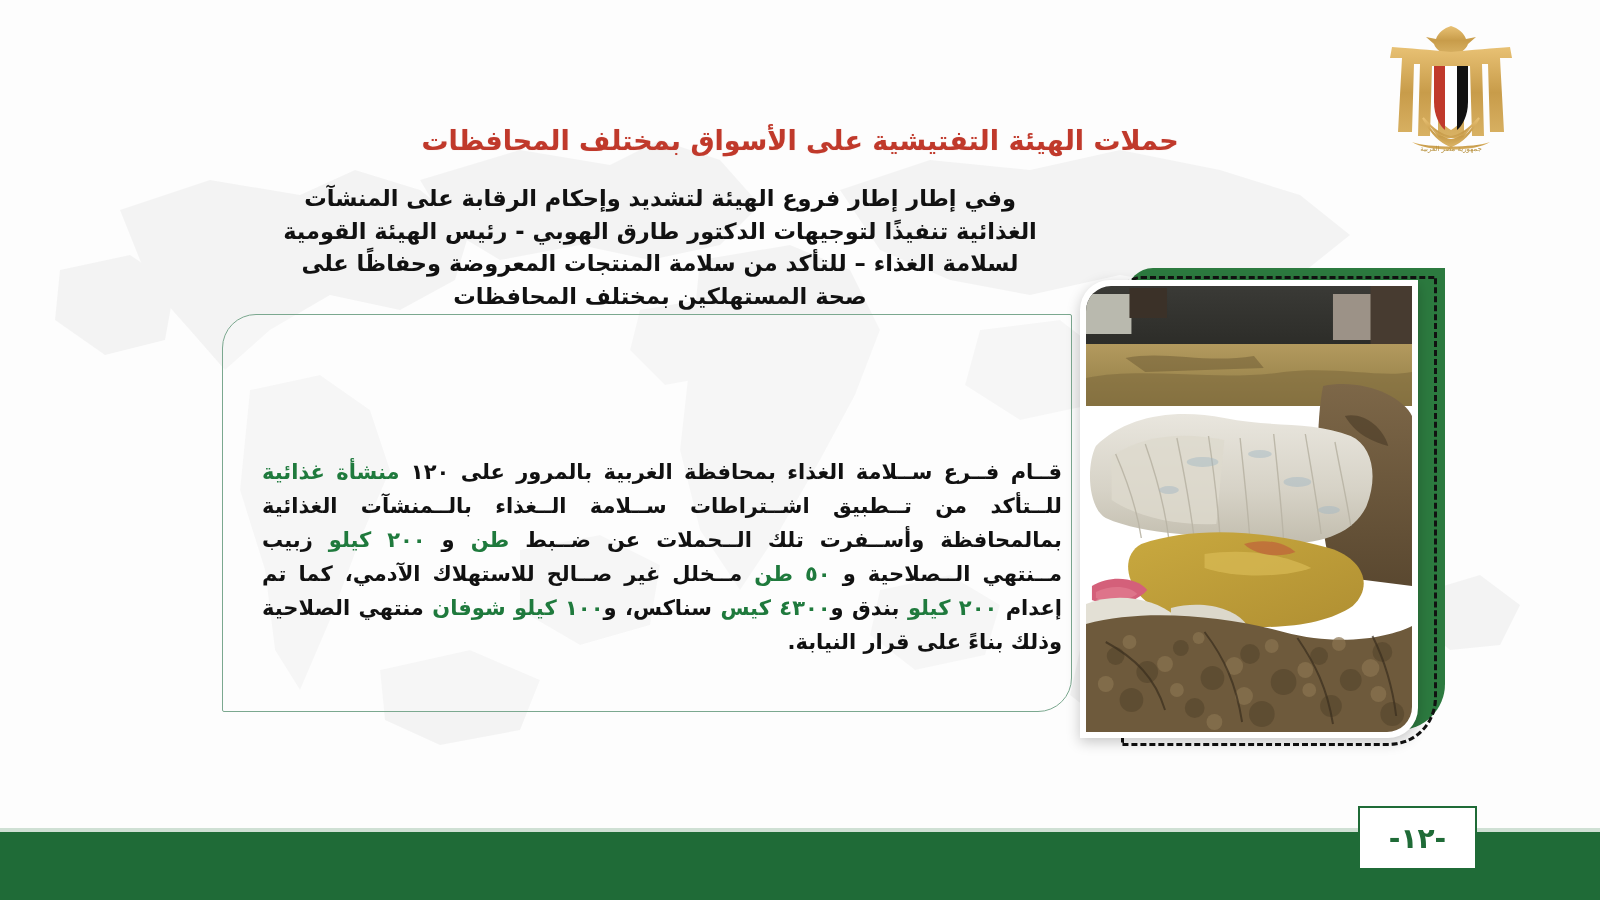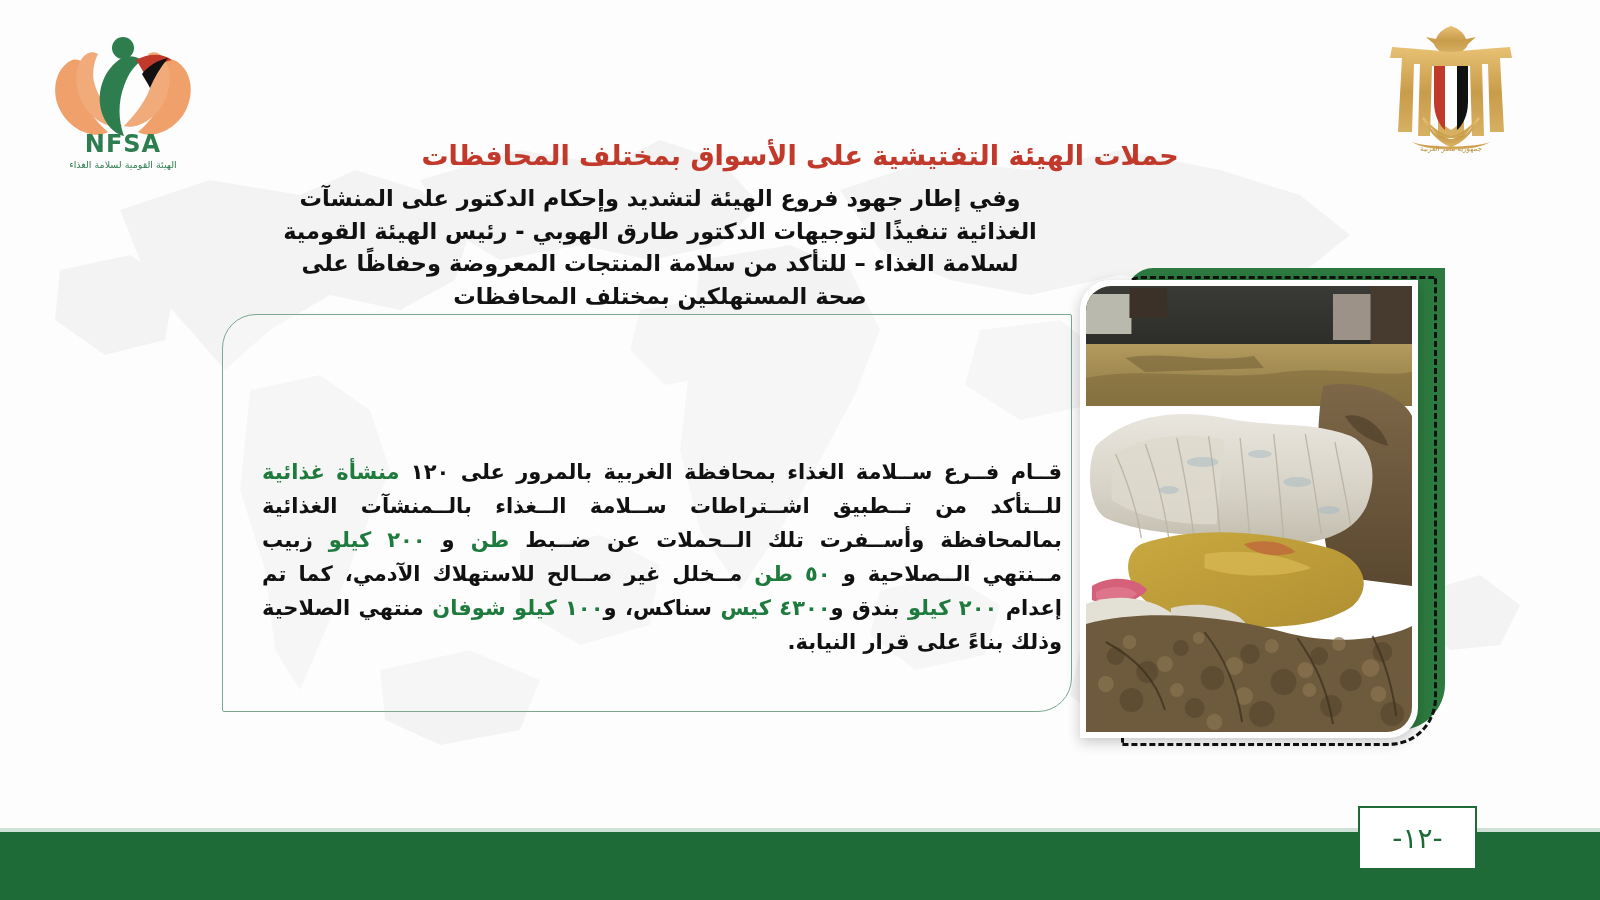--- a/index.html
+++ b/index.html
@@ -38,21 +38,20 @@
   .slide-title{
     position:absolute;left:300px;top:124px;width:1000px;
     text-align:center;
     color:#c0392b;
     font-size:27px;
     font-weight:700;
     letter-spacing:0px;
     direction:rtl;
     line-height:1.25;
     text-shadow:0 0 1px rgba(192,57,43,.25);
-    margin-top:15px;
   }
 
   
   .intro{
     position:absolute;left:280px;top:182px;width:760px;
     text-align:center;
     direction:rtl;
     color:#111111;
     font-size:22.5px;
     line-height:1.45;
@@ -123,21 +122,21 @@
   }
   .footer-hairline{
     position:absolute;left:0;top:828px;width:1600px;height:4px;
     background:#cfe0d4;
   }
   .page-box{
     position:absolute;left:1358px;top:806px;width:115px;height:60px;
     background:#ffffff;
     border:2px solid #1f6b37;
     display:flex;align-items:center;justify-content:center;
-    color:#1f6b37;font-size:28px;font-weight:400;
+    color:#1f6b37;font-size:28px;font-weight:700;
     letter-spacing:2px;
   }
 </style>
 </head>
 <body>
 
 <div id="slide">
 
   <div id="worldmap">
     <svg viewBox="0 0 1600 790" preserveAspectRatio="none" xmlns="http://www.w3.org/2000/svg">
@@ -154,39 +153,20 @@
         <path d="M520 520 L600 505 L660 535 L650 595 L580 615 L520 580 Z"></path>
         <path d="M60 240 L130 225 L175 255 L165 310 L105 325 L55 290 Z"></path>
         <path d="M380 640 L470 620 L540 650 L520 700 L440 715 L385 690 Z"></path>
         <path d="M880 560 L950 545 L1000 575 L985 625 L915 640 L870 605 Z"></path>
         <path d="M1080 620 L1150 605 L1200 635 L1185 685 L1115 700 L1070 665 Z"></path>
         <path d="M640 280 L700 270 L735 300 L720 345 L665 355 L630 320 Z"></path>
       </g>
     </svg>
   </div>
 
-  <div class="nfsa-logo">
-    <svg viewBox="0 0 170 152" xmlns="http://www.w3.org/2000/svg">
-
-      <path d="M28 42 C16 52 14 72 22 88 C32 108 56 118 70 110 C58 100 46 84 42 68 C40 58 40 48 44 40 C39 36 33 37 28 42 Z" fill="#f0a06a"></path>
-      <path d="M46 34 C36 44 36 64 44 80 C52 96 70 108 84 104 C72 92 60 76 56 60 C54 50 56 40 60 32 C55 29 50 30 46 34 Z" fill="#f1aa79"></path>
-
-      <path d="M142 42 C154 52 156 72 148 88 C138 108 114 118 100 110 C112 100 124 84 128 68 C130 58 130 48 126 40 C131 36 137 37 142 42 Z" fill="#f0a06a"></path>
-      <path d="M124 34 C134 44 134 64 126 80 C118 96 100 108 86 104 C98 92 110 76 114 60 C116 50 114 40 110 32 C115 29 120 30 124 34 Z" fill="#f1aa79"></path>
-
-      <path d="M84 36 C70 44 60 62 62 82 C64 100 76 112 86 114 C80 98 80 80 86 64 C90 52 96 44 104 38 C98 34 90 33 84 36 Z" fill="#2e7d4f"></path>
-      <circle cx="85" cy="26" r="11" fill="#2e7d4f"></circle>
-
-      <path d="M98 38 C112 30 126 32 134 38 C124 40 114 46 108 54 C104 48 101 42 98 38 Z" fill="#c0392b"></path>
-      <path d="M104 52 C110 44 120 38 130 36 C122 46 116 56 112 66 C109 60 106 56 104 52 Z" fill="#111111"></path>
-
-      <text x="85" y="130" text-anchor="middle" font-family="'DejaVu Sans','Liberation Sans',sans-serif" font-size="24" font-weight="700" fill="#2e7d4f" letter-spacing="1">NFSA</text>
-      <text x="85" y="146" text-anchor="middle" font-family="'DejaVu Sans','Liberation Sans',sans-serif" font-size="9.5" fill="#2e7d4f" direction="rtl">الهيئة القومية لسلامة الغذاء</text>
-    </svg>
-  </div>
 
   <div class="eagle-logo">
     <svg viewBox="0 0 166 142" xmlns="http://www.w3.org/2000/svg">
       <defs>
         <linearGradient id="gold" x1="0" y1="0" x2="0" y2="1">
           <stop offset="0%" stop-color="#e8c174"></stop>
           <stop offset="50%" stop-color="#c89c4a"></stop>
           <stop offset="100%" stop-color="#d9b264"></stop>
         </linearGradient>
       </defs>
@@ -203,21 +183,21 @@
       <path d="M66 52 L77 52 L77 116 C72 112 66 102 66 88 Z" fill="#c0392b"></path>
       <path d="M89 52 L100 52 L100 88 C100 102 94 112 89 116 Z" fill="#111111"></path>
 
       <path d="M44 128 C60 134 106 134 122 128 C108 138 58 138 44 128 Z" fill="url(#gold)"></path>
       <text x="83" y="137" text-anchor="middle" font-family="'DejaVu Sans','Liberation Sans',sans-serif" font-size="7" fill="#b8923f" direction="rtl">جمهورية مصر العربية</text>
     </svg>
   </div>
 
   <div class="slide-title">حملات الهيئة التفتيشية على الأسواق بمختلف المحافظات</div>
 
-  <div class="intro">وفي إطار جهود فروع الهيئة لتشديد وإحكام الدكتور على المنشآت الغذائية تنفيذًا لتوجيهات الدكتور طارق الهوبي - رئيس الهيئة القومية لسلامة الغذاء – للتأكد من سلامة المنتجات المعروضة وحفاظًا على صحة المستهلكين  بمختلف المحافظات</div>
+  <div class="intro">وفي إطار إطار فروع الهيئة لتشديد وإحكام الرقابة على المنشآت الغذائية تنفيذًا لتوجيهات الدكتور طارق الهوبي - رئيس الهيئة القومية لسلامة الغذاء – للتأكد من سلامة المنتجات المعروضة وحفاظًا على صحة المستهلكين  بمختلف المحافظات</div>
 
   <div class="content-card"></div>
 
   <div class="card-body"><span>قــام فــرع ســلامة الغذاء بمحافظة الغربية بالمرور على ١٢٠ </span><span class="g">منشأة غذائية</span><span> للــتأكد من تــطبيق اشــتراطات ســلامة الــغذاء بالــمنشآت الغذائية بمالمحافظة وأســفرت تلك الــحملات عن ضــبط </span><span class="g">طن</span><span> و </span><span class="g">٢٠٠ كيلو</span><span> زبيب مــنتهي الــصلاحية و </span><span class="g">٥٠ طن</span><span> مــخلل غير صــالح للاستهلاك الآدمي، كما تم إعدام </span><span class="g">٢٠٠ كيلو</span><span> بندق و</span><span class="g">٤٣٠٠ كيس</span><span> سناكس، و</span><span class="g">١٠٠ كيلو شوفان</span><span> منتهي الصلاحية وذلك بناءً على قرار النيابة.</span></div>
 
   <div class="photo-wrap">
     <div class="photo-greenframe"></div>
     <div class="photo-dashed"></div>
     <div class="photo-frame">
       <div class="photo-inner">

